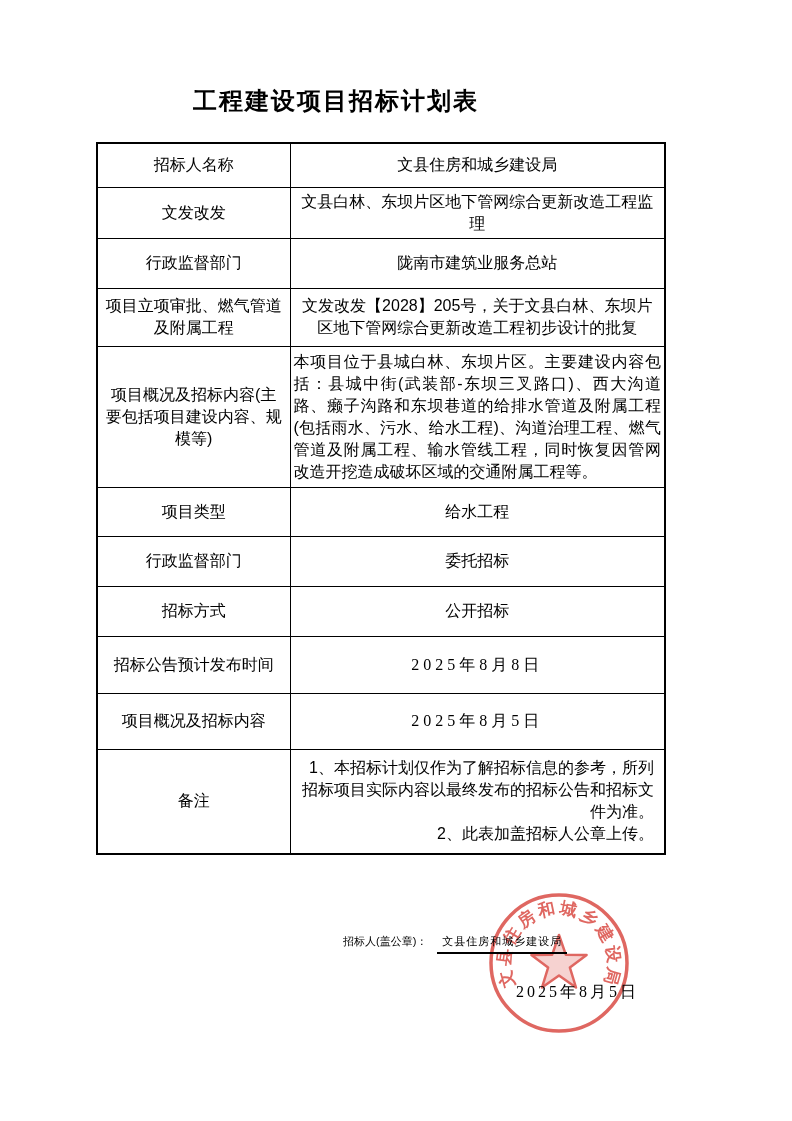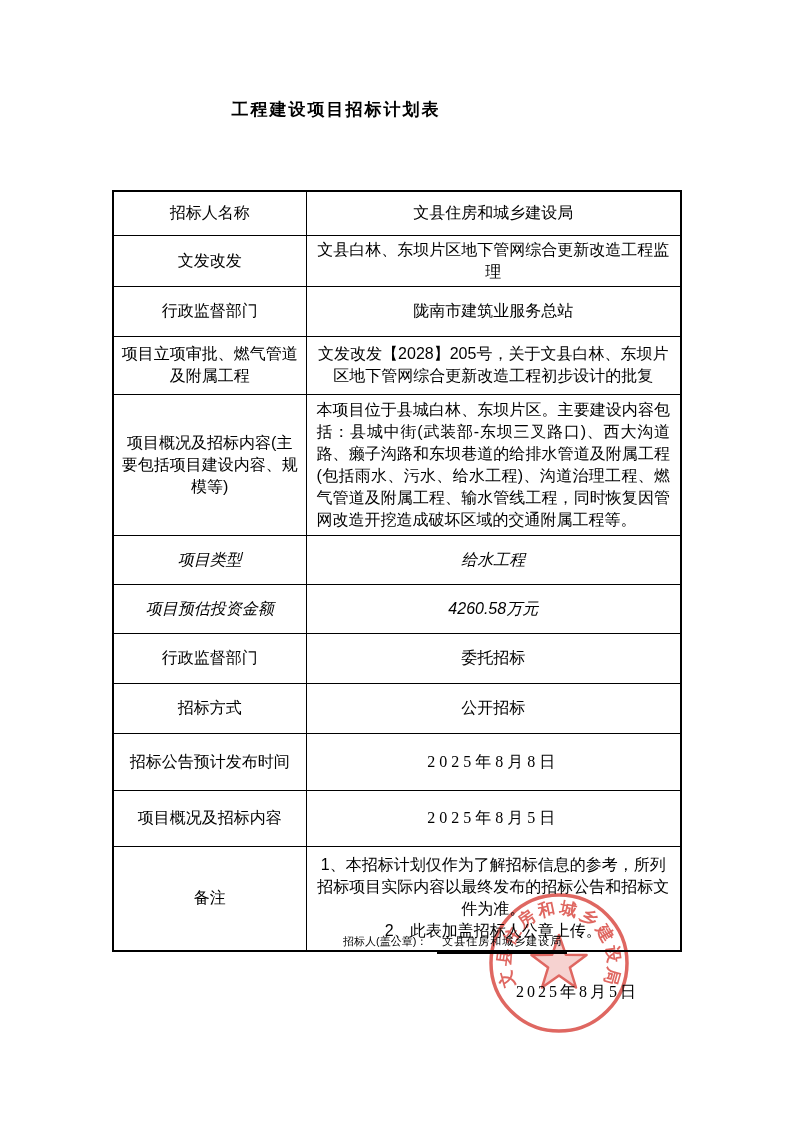--- a/index.html
+++ b/index.html
@@ -6,66 +6,65 @@
   html, body { background: #ffffff; }
   body {
     width: 792px; height: 1121px;
     position: relative;
     font-family: "Liberation Sans", sans-serif;
     color: #000;
     overflow: hidden;
   }
   .page-title {
     position: absolute;
-    top: 98px; left: 0; width: 672px;
+    top: 85px; left: 0; width: 672px;
     text-align: center;
-    font-size: 17px;
+    font-size: 24px;
     font-weight: 700;
     letter-spacing: 2px;
   }
   table.tender-table {
     position: absolute;
-    left: 112px; top: 142px;
+    left: 96px; top: 142px;
     width: 568px;
     border-collapse: collapse;
     table-layout: fixed;
     border: 2px solid #000;
-    margin-top: 48px;
   }
   .tender-table td {
     border: 1px solid #000;
     font-size: 16px;
     line-height: 22px;
     vertical-align: middle;
     overflow: hidden;
   }
   .tender-table td.label {
     text-align: center;
     padding: 2px 6px;
   }
   .tender-table td.value {
     text-align: center;
     padding: 2px 8px;
   }
   .tender-table td.value.just {
     text-align: justify;
-    padding: 4px 10px;
+    padding: 4px 3px;
   }
   .tender-table td.value.left {
-    text-align: center;
+    text-align: right;
     padding: 4px 10px;
   }
   .preline { white-space: pre-line; }
   .spaced { letter-spacing: 4px; font-family: Liberation Serif, serif; }
   tr.h44  { height: 44px; }
   tr.h51  { height: 51px; }
   tr.h50  { height: 50px; }
   tr.h58  { height: 58px; }
   tr.h132 { height: 132px; }
-  tr.h49  { height: 49px; font-style: italic; }
+  tr.h49  { height: 49px; }
   tr.h57  { height: 57px; }
   tr.h56  { height: 56px; }
   tr.h105 { height: 105px; }
   .signature-line {
     position: absolute;
     left: 343px; top: 934px;
     font-size: 11px;
     white-space: nowrap;
   }
   .signature-name {
@@ -120,24 +119,20 @@
       <td class="value">文发改发【2028】205号，关于文县白林、东坝片区地下管网综合更新改造工程初步设计的批复</td>
     </tr>
     <tr class="h132">
       <td class="label">项目概况及招标内容(主要包括项目建设内容、规模等)</td>
       <td class="value just">本项目位于县城白林、东坝片区。主要建设内容包括：县城中街(武装部-东坝三叉路口)、西大沟道路、癞子沟路和东坝巷道的给排水管道及附属工程(包括雨水、污水、给水工程)、沟道治理工程、燃气管道及附属工程、输水管线工程，同时恢复因管网改造开挖造成破坏区域的交通附属工程等。</td>
     </tr>
     <tr class="h49">
       <td class="label">项目类型</td>
       <td class="value">给水工程</td>
     </tr>
-    <tr class="h49">
-      <td class="label">项目预估投资金额</td>
-      <td class="value">4260.58万元</td>
-    </tr>
     <tr class="h50">
       <td class="label">行政监督部门</td>
       <td class="value">委托招标</td>
     </tr>
     <tr class="h50">
       <td class="label">招标方式</td>
       <td class="value">公开招标</td>
     </tr>
     <tr class="h57">
       <td class="label">招标公告预计发布时间</td>

